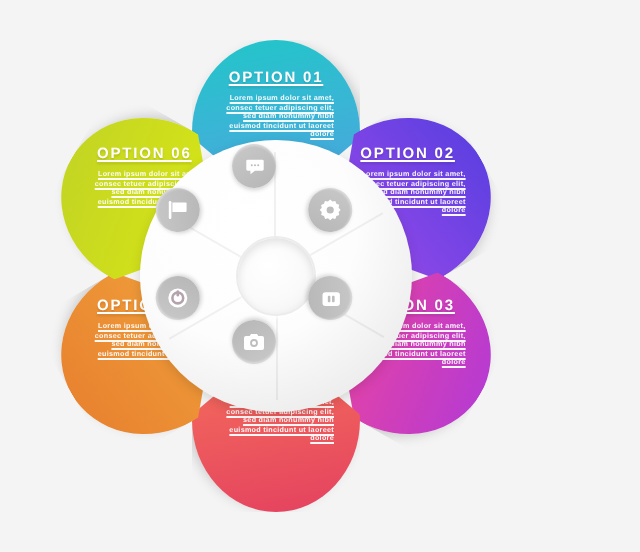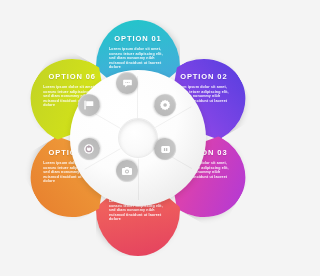--- a/index.html
+++ b/index.html
@@ -31,22 +31,23 @@
   .p5{transform:rotate(240deg) translate(0,-76px);}
   .p6{transform:rotate(300deg) translate(0,-76px);}
 
   .petal .txt{
     position:absolute;inset:0;
     display:flex;flex-direction:column;
     align-items:center;justify-content:flex-start;
     padding:14px 9px 0 9px;
     box-sizing:border-box;
     color:#ffffff;
-    text-align:left;
+    text-align:right;
     pointer-events:none;
+    text-decoration:underline;
   }
   .t1 .txt{transform:rotate(0deg);}
   .t2 .txt{transform:rotate(-60deg);}
   .t3 .txt{transform:rotate(-120deg);}
   .t4 .txt{transform:rotate(-180deg);}
   .t5 .txt{transform:rotate(-240deg);}
   .t6 .txt{transform:rotate(-300deg);}
 
   .ptitle{
     font-size:7.5px;font-weight:bold;letter-spacing:0.9px;

